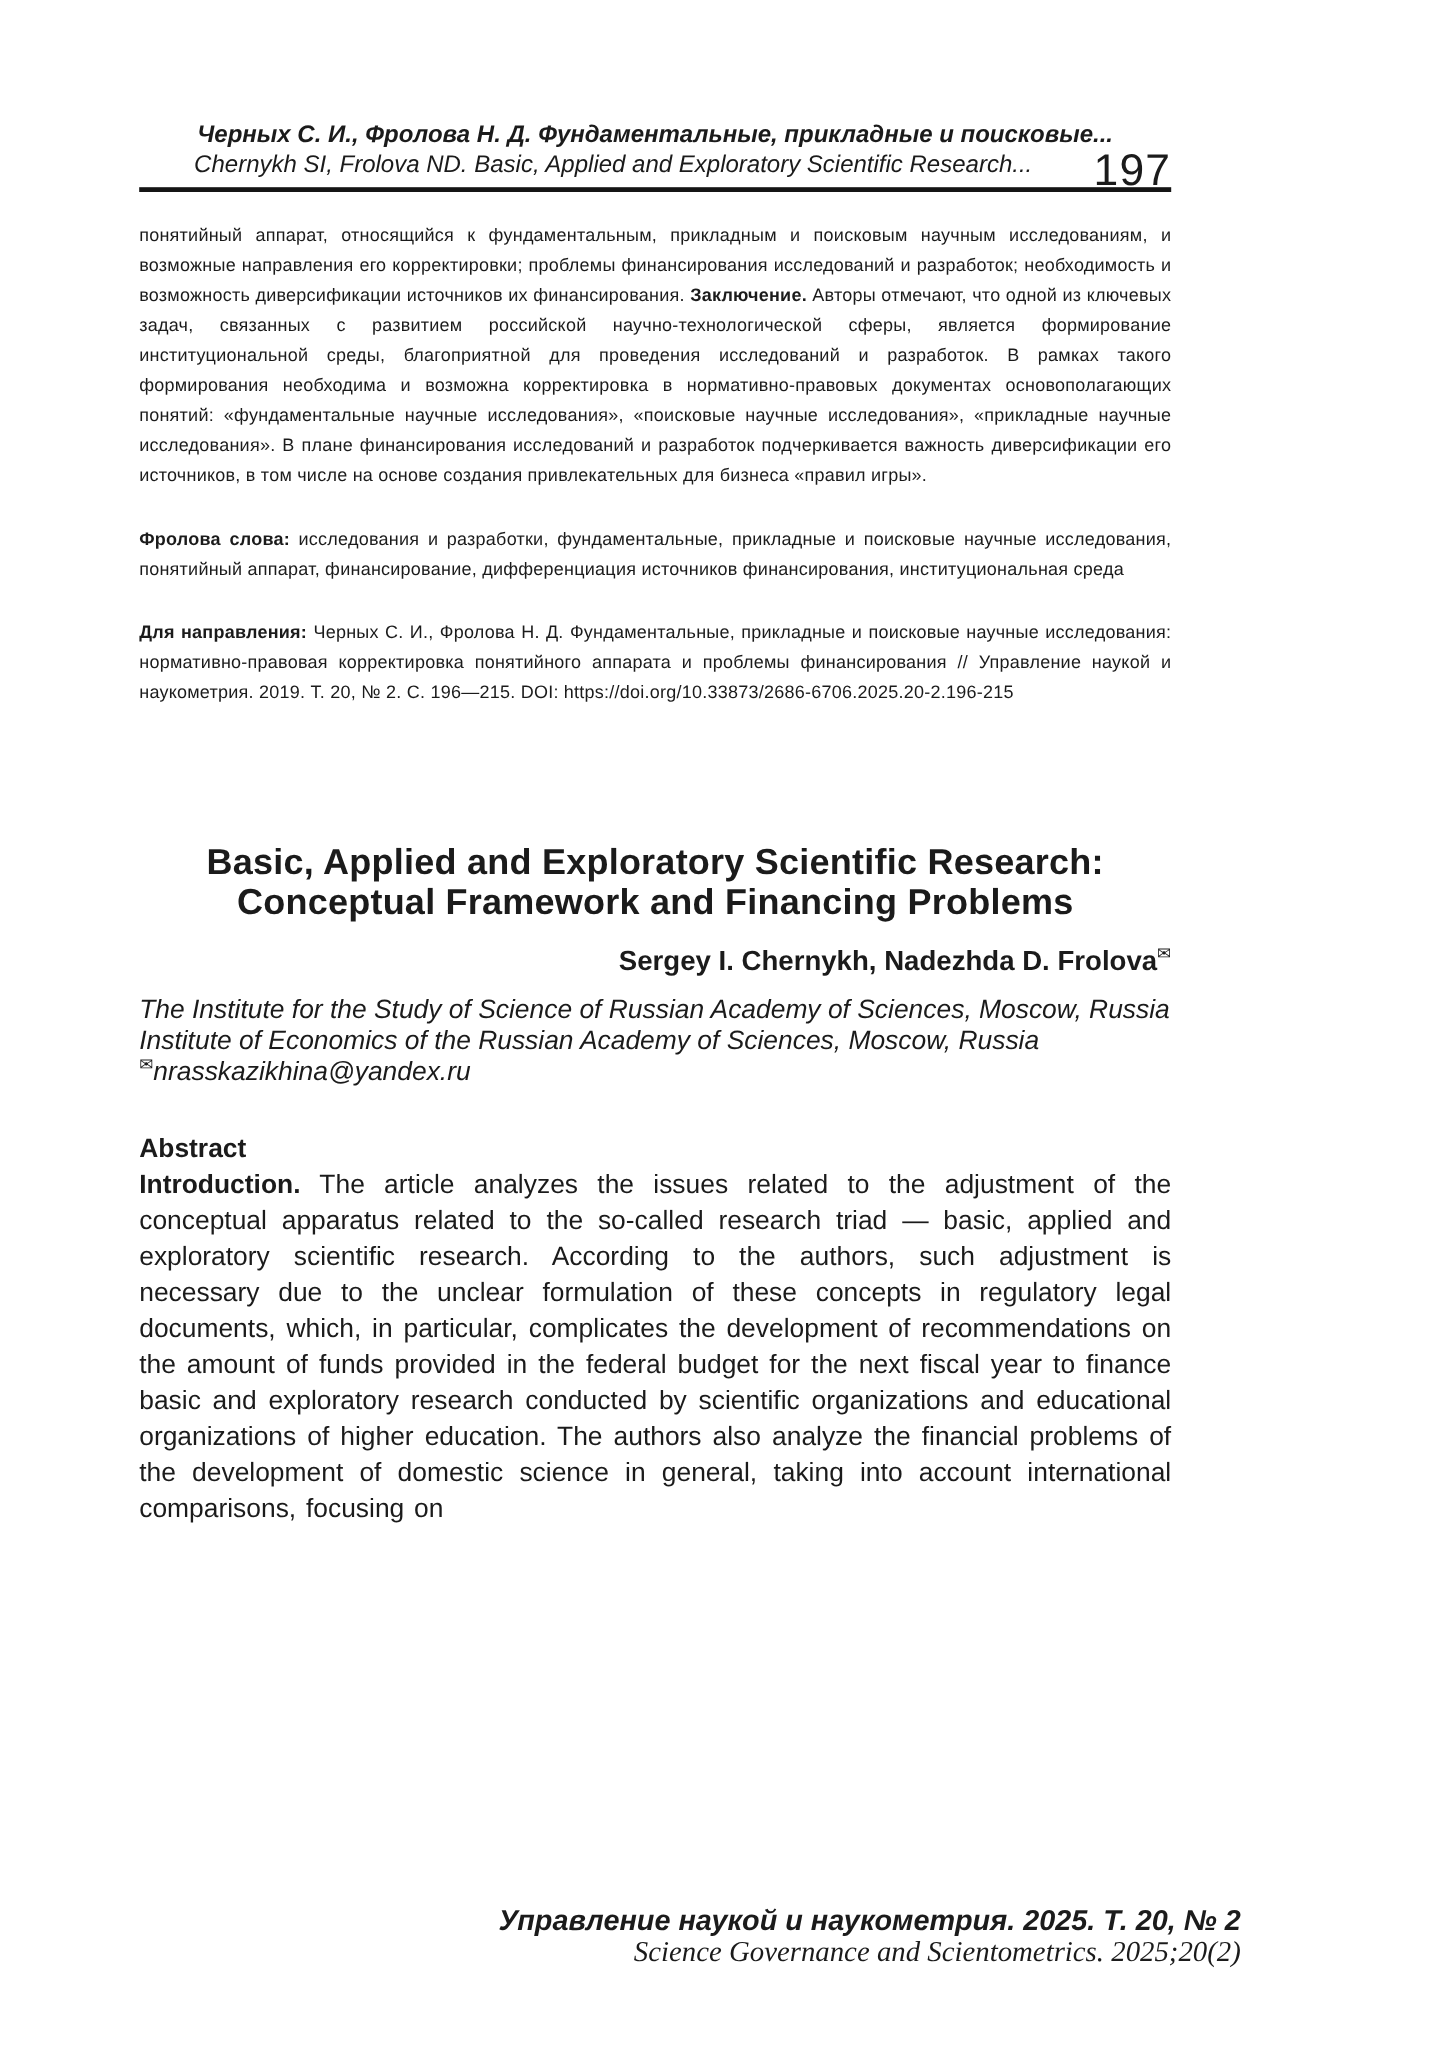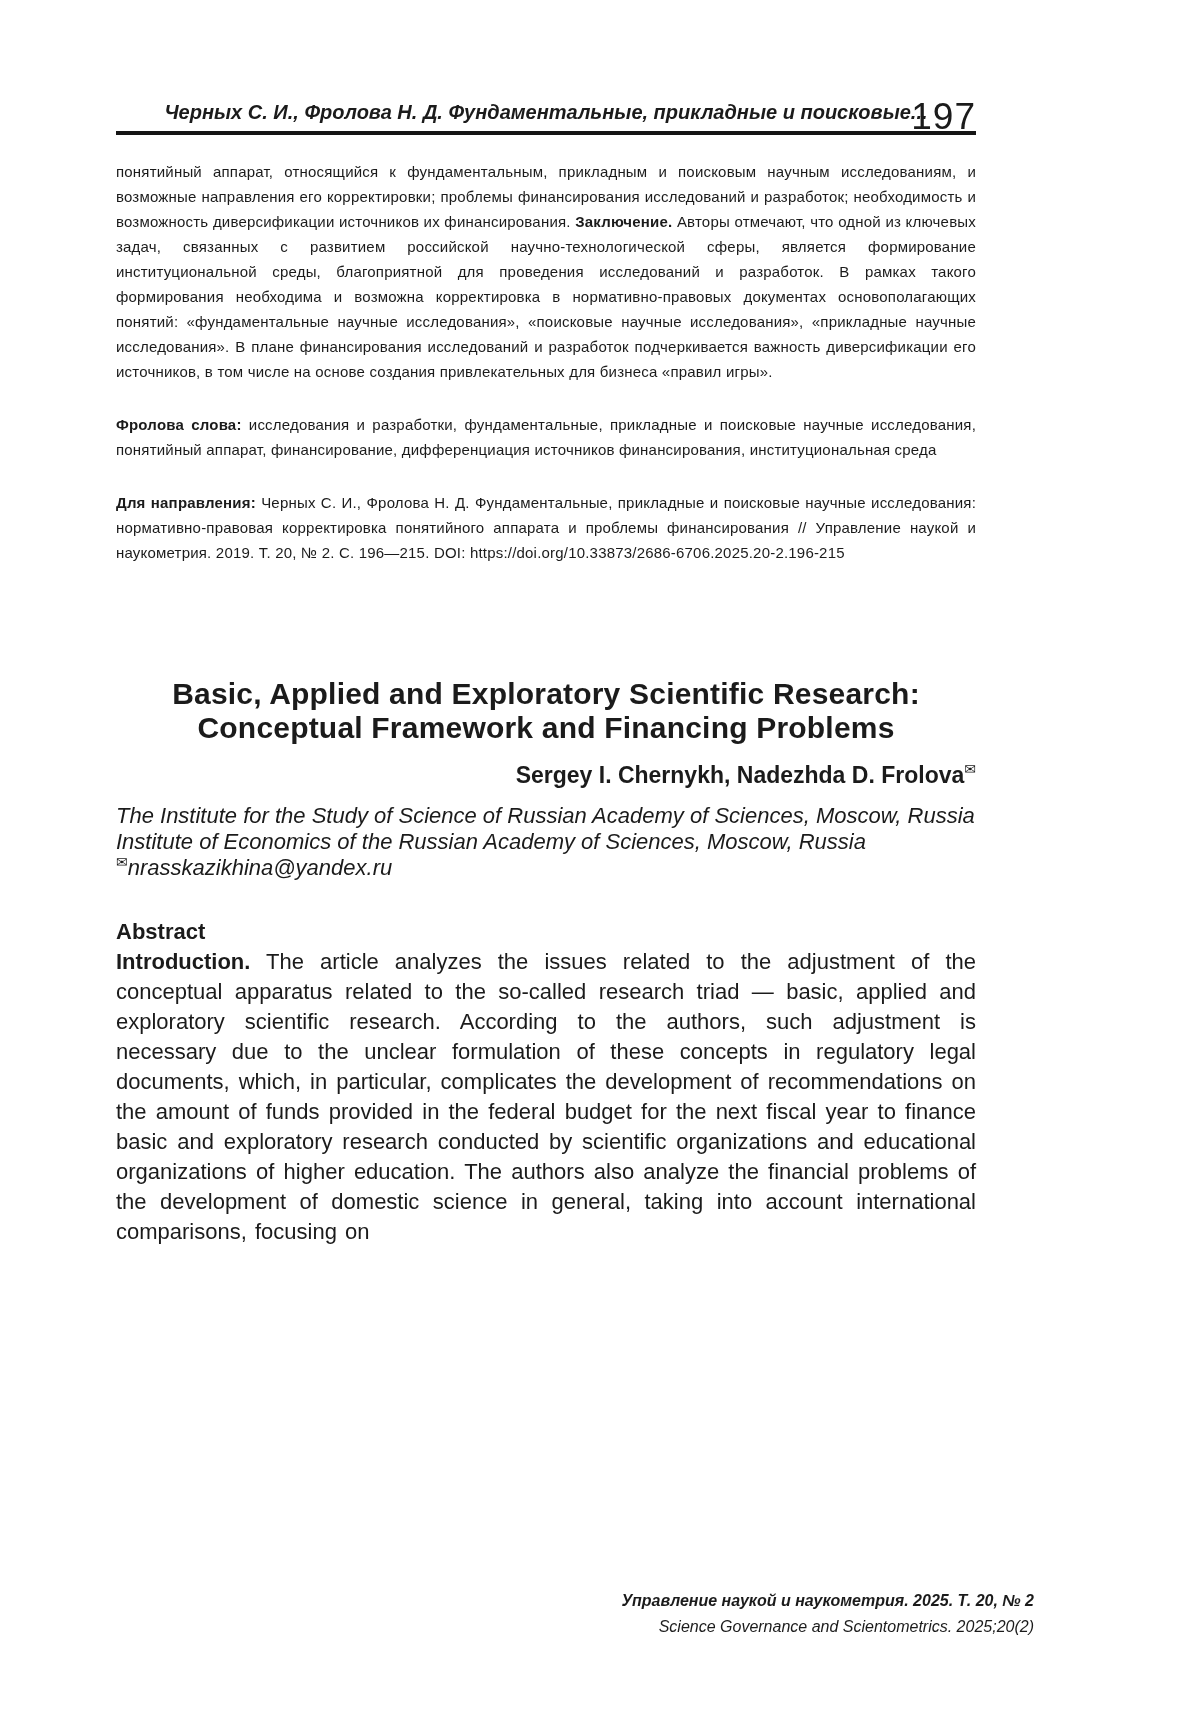--- a/index.html
+++ b/index.html
@@ -89,33 +89,34 @@
     line-height: 30px;
     text-align: justify;
     word-spacing: 2px;
   }
   
   .footer {
     position: absolute;
     top: 1588px;
     right: 166px;
     text-align: right;
-    font-size: 16px;
+    font-size: 24px;
     line-height: 26px;
   }
   .footer-ru { font-weight: bold; font-style: italic; }
-  .footer-en { font-style: italic; }
+  .footer-en { font-style: italic; font-family: Liberation Serif, serif; }
 </style>
 </head>
 <body>
 
 <div class="content">
 
   <div class="running-head">
     <div class="running-ru">Черных С. И., Фролова Н. Д. Фундаментальные, прикладные и поисковые...</div>
+    <div class="running-en">Chernykh SI, Frolova ND. Basic, Applied and Exploratory Scientific Research...</div>
     <span class="page-number">197</span>
   </div>
 
   <hr class="head-rule">
 
   <p class="ru-par"><span>понятийный аппарат, относящийся к фундаментальным, прикладным и поисковым научным исследованиям, и возможные направления его корректировки; проблемы финансирования исследований и разработок; необходимость и возможность диверсификации источников их финансирования. </span><b class="inline-label">Заключение.</b><span> Авторы отмечают, что одной из ключевых задач, связанных с развитием российской научно-технологической сферы, является формирование институциональной среды, благоприятной для проведения исследований и разработок. В рамках такого формирования необходима и возможна корректировка в нормативно-правовых документах основополагающих понятий: «фундаментальные научные исследования», «поисковые научные исследования», «прикладные научные исследования». В плане финансирования исследований и разработок подчеркивается важность диверсификации его источников, в том числе на основе создания привлекательных для бизнеса «правил игры».</span></p>
 
   <p class="ru-par"><b class="inline-label">Фролова слова:</b><span> исследования и разработки, фундаментальные, прикладные и поисковые научные исследования, понятийный аппарат, финансирование, дифференциация источников финансирования, институциональная среда</span></p>
 
   <p class="ru-par"><b class="inline-label">Для направления:</b><span> Черных С. И., Фролова Н. Д. Фундаментальные, прикладные и поисковые научные исследования: нормативно-правовая корректировка понятийного аппарата и проблемы финансирования // Управление наукой и наукометрия. 2019. Т. 20, № 2. С. 196—215. DOI: </span><span>https://doi.org/10.33873/2686-6706.2025.20-2.196-215</span></p>

